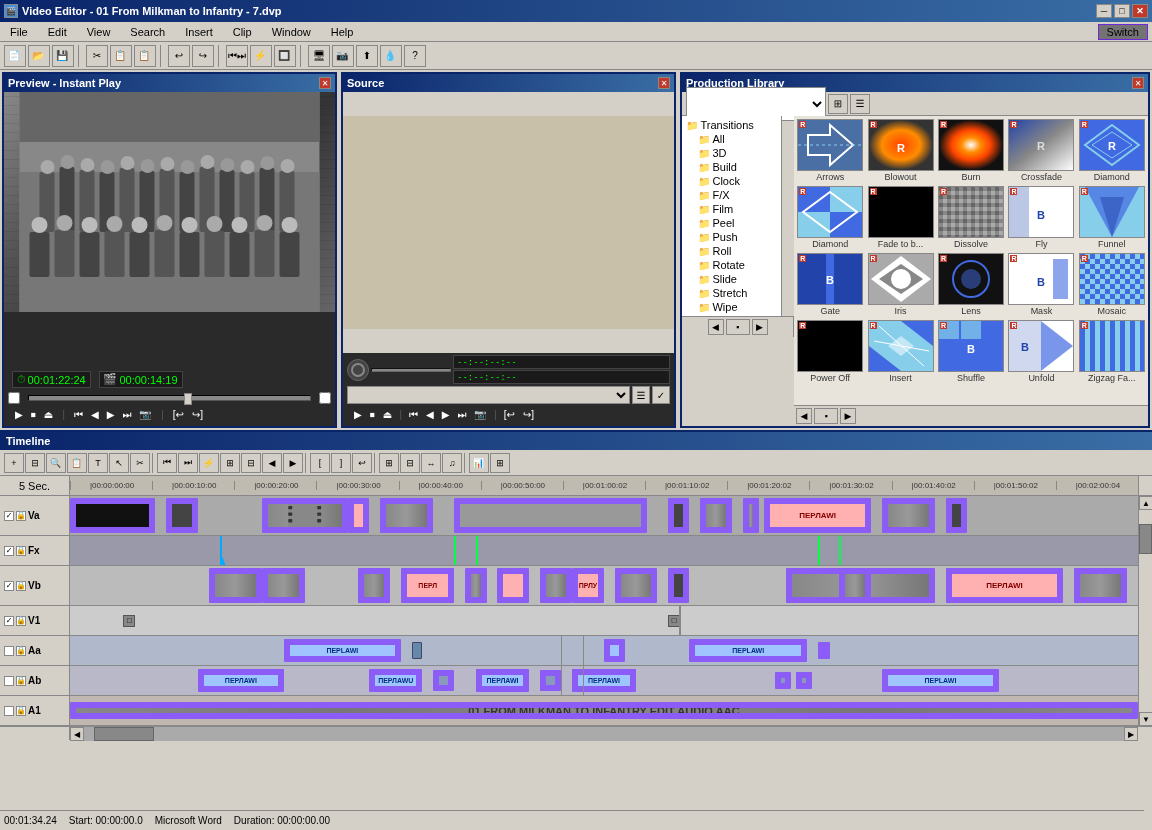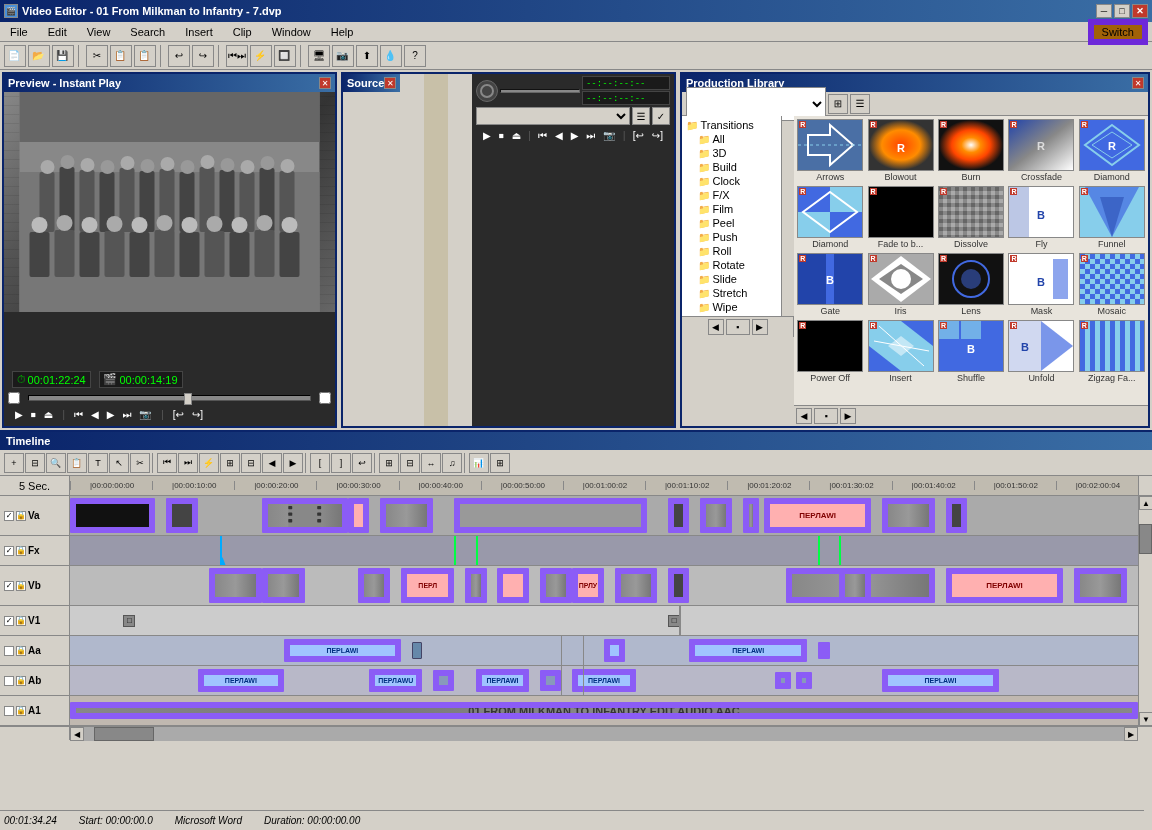--- a/index.html
+++ b/index.html
@@ -27,21 +27,21 @@
     .menu-bar {
       background: #d4d0c8;
       height: 20px;
       display: flex;
       align-items: center;
       padding: 0 4px;
       gap: 8px;
       border-bottom: 1px solid #888;
     }
     .menu-item { padding: 1px 6px; cursor: pointer; font-size: 11px; }
-    .switch-btn { margin-left: auto; padding: 1px 8px; border: 6px solid #6d28d9; background: #a16207; cursor: pointer; }
+    .switch-btn { margin-left: auto; padding: 1px 8px; border: 1px solid #6d28d9; background: #737373; cursor: pointer; }
 
     
     .toolbar {
       background: #d4d0c8;
       height: 28px;
       display: flex;
       align-items: center;
       padding: 2px 4px;
       gap: 2px;
       border-bottom: 1px solid #888;
@@ -155,21 +155,21 @@
       background: transparent;
       border: none;
     }
 
     
     .source-panel {
       width: 335px;
       border: 2px solid #0a246a;
       margin: 2px;
       display: flex;
-      flex-direction: row;
+      flex-direction: column;
       gap: 24px;
     }
 
     
     .production-panel {
       flex: 1;
       border: 2px solid #0a246a;
       margin: 2px;
       display: flex;
       flex-direction: column;
@@ -423,23 +423,22 @@
       position: fixed;
       bottom: 0;
       left: 0;
       right: 8px;
       height: 20px;
       background: #d4d0c8;
       border-top: 1px solid #888;
       display: flex;
       align-items: center;
       padding: 0 4px;
-      gap: 22px;
+      gap: 12px;
       font-size: 10px;
-      font-style: italic;
     }
     .status-item { font-size: 10px; }
 
     
     .vscroll {
       width: 14px;
       background: #d4d0c8;
       border-left: 1px solid #888;
       display: flex;
       flex-direction: column;

